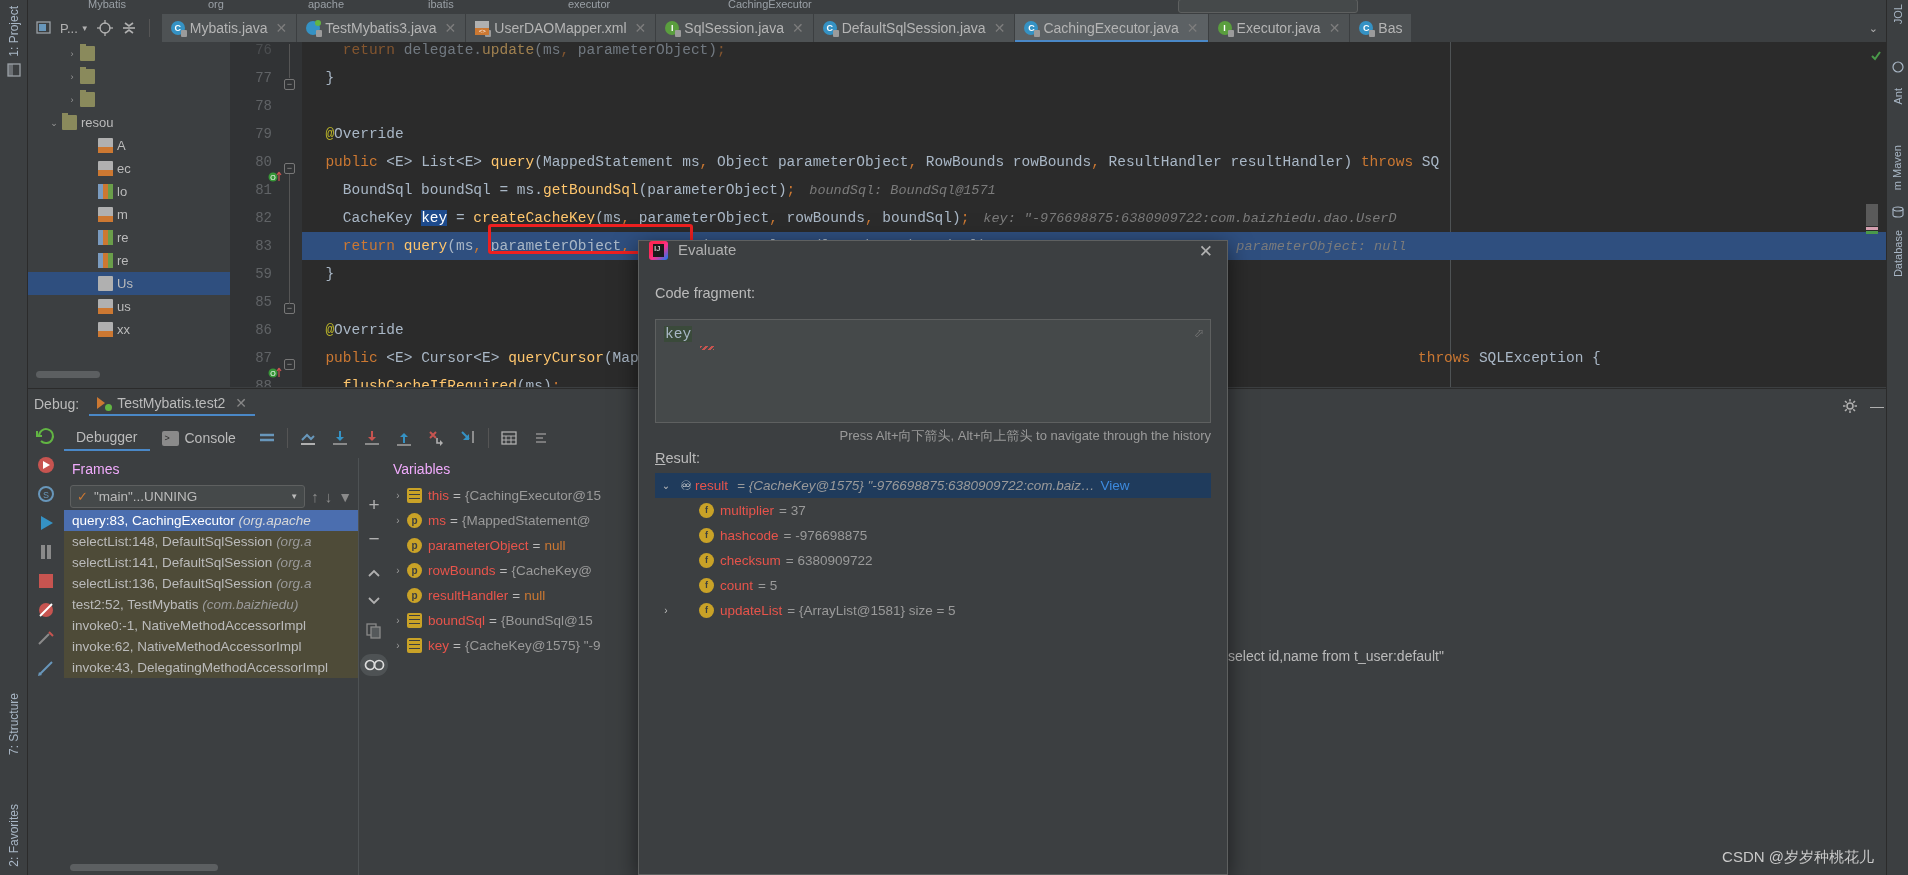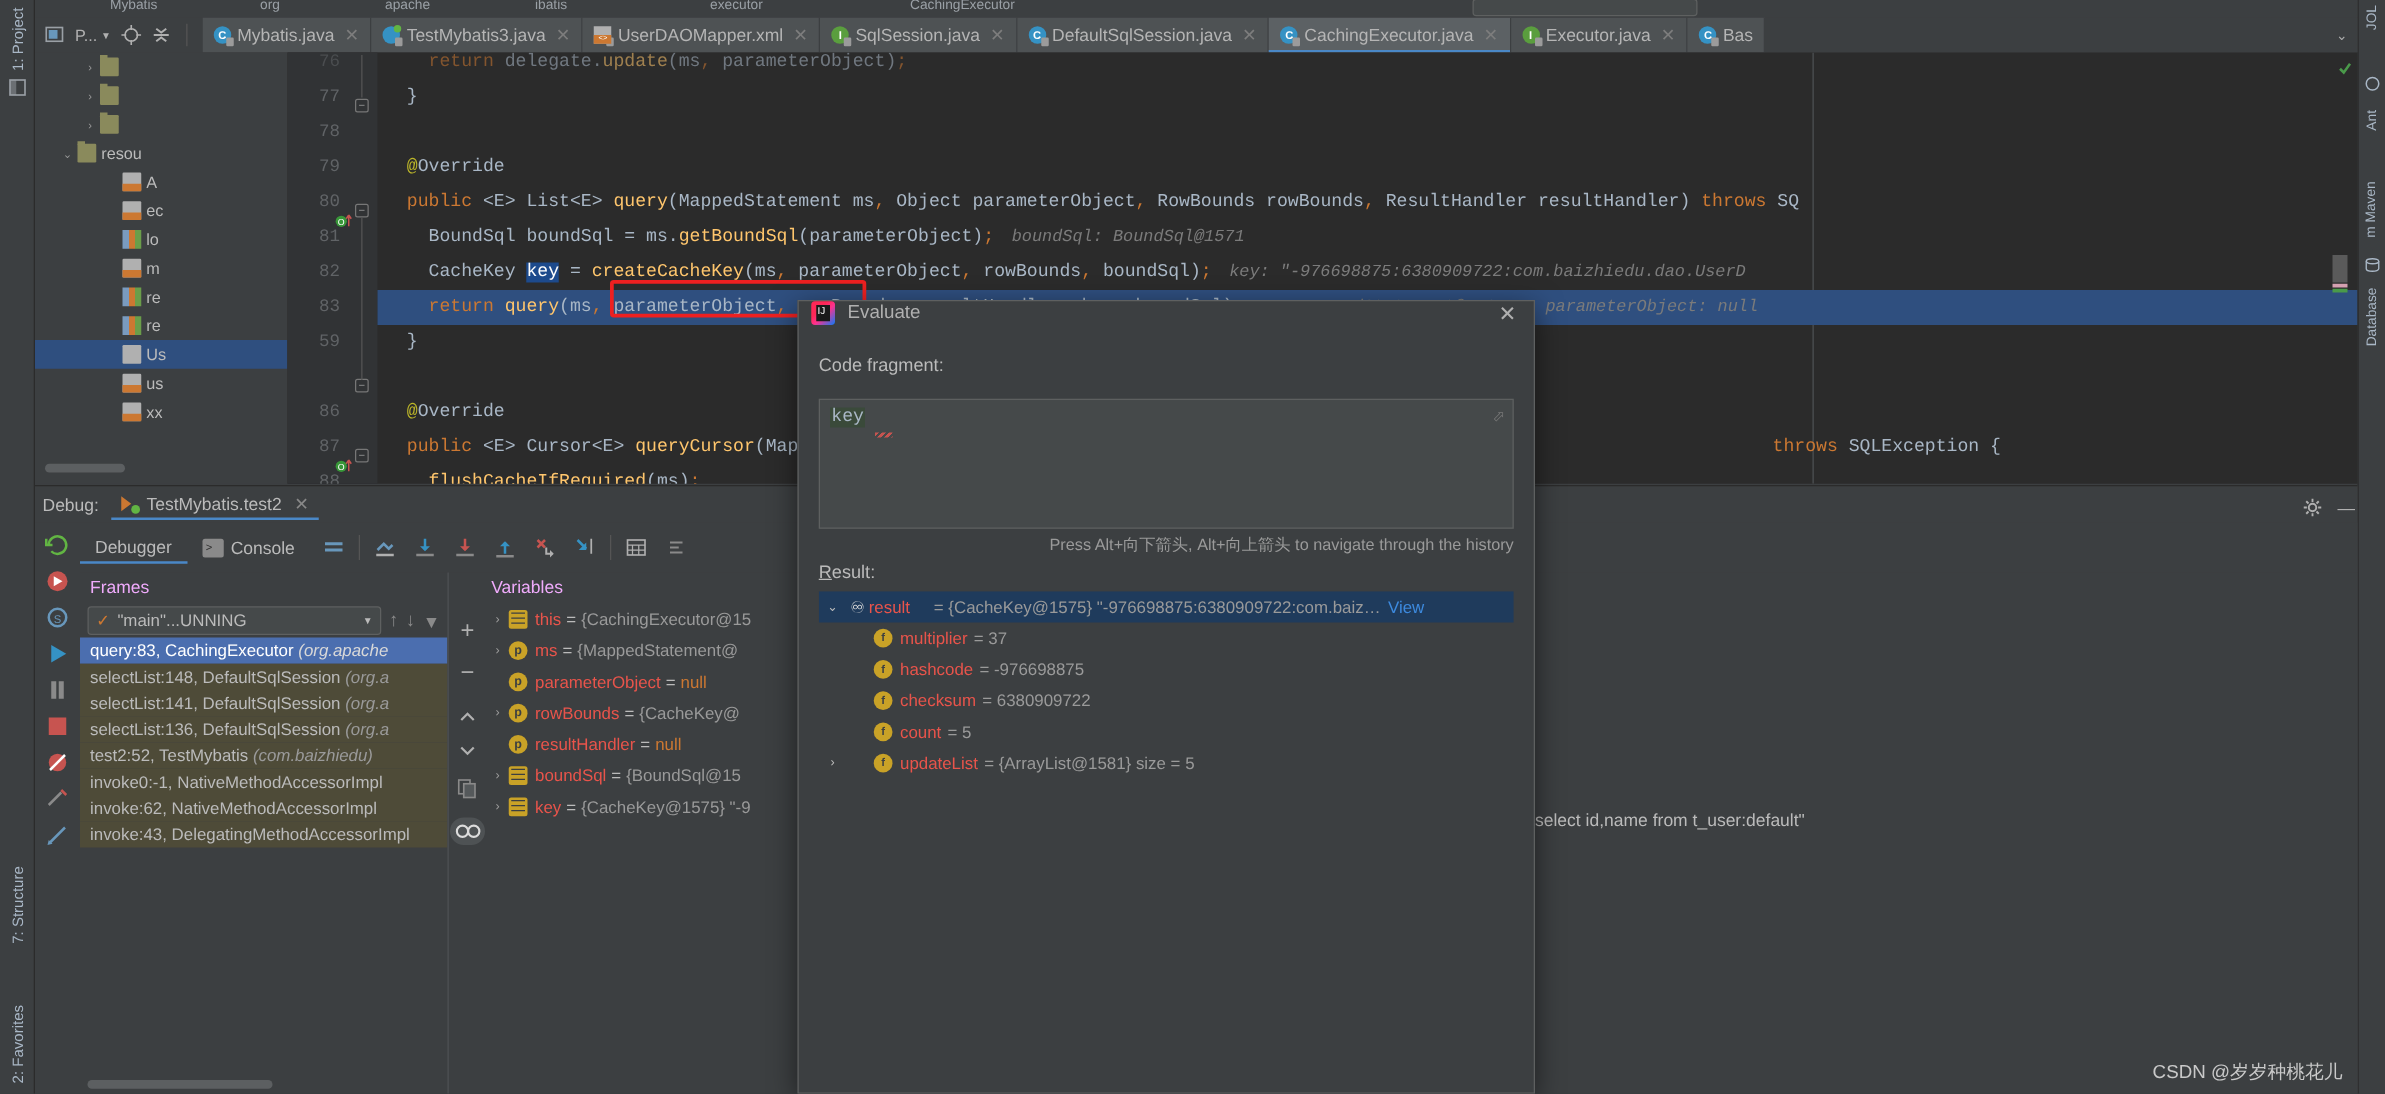--- a/index.html
+++ b/index.html
@@ -461,20 +461,21 @@
     <div class="codearea" id="code-container">
         <div class="line" style="top: -6px; opacity: 0.55;"><span class="lnum" style="left: -66px;">76</span><span class="code">    <span class="kw">return</span> delegate.<span class="mth">update</span>(ms<span class="punct">,</span> parameterObject)<span class="punct">;</span></span></div>
         <div class="line" style="top: 22px;"><span class="lnum" style="left: -66px;">77</span><span class="code">  }</span></div>
         <div class="line" style="top: 50px;"><span class="lnum" style="left: -66px;">78</span><span class="code">    </span></div>
         <div class="line" style="top: 78px;"><span class="lnum" style="left: -66px;">79</span><span class="code">  <span class="anno">@</span>Override</span></div>
         <div class="line" style="top: 106px;"><span class="lnum" style="left: -66px;">80</span><span class="code">  <span class="kw">public</span> &lt;E&gt; List&lt;E&gt; <span class="mth">query</span>(MappedStatement ms<span class="punct">,</span> Object parameterObject<span class="punct">,</span> RowBounds rowBounds<span class="punct">,</span> ResultHandler resultHandler) <span class="kw">throws</span> SQ</span></div>
         <div class="line" style="top: 134px;"><span class="lnum" style="left: -66px;">81</span><span class="code">    BoundSql boundSql = ms.<span class="mth">getBoundSql</span>(parameterObject)<span class="punct">;</span><span class="hint" style="margin-left: 14px;">boundSql: BoundSql@1571</span></span></div>
         <div class="line" style="top: 162px;"><span class="lnum" style="left: -66px;">82</span><span class="code">    CacheKey <span class="hl-key">key</span> = <span class="mth">createCacheKey</span>(ms<span class="punct">,</span> parameterObject<span class="punct">,</span> rowBounds<span class="punct">,</span> boundSql)<span class="punct">;</span><span class="hint" style="margin-left: 14px;">key: "-976698875:6380909722:com.baizhiedu.dao.UserD</span></span></div>
         <div class="line sel-line" style="top: 190px;"><span class="lnum" style="left: -66px;">83</span><span class="code">    <span class="kw">return</span> <span class="mth">query</span>(ms<span class="punct">,</span> parameterObject<span class="punct">,</span> rowBounds<span class="punct">,</span> resultHandler<span class="punct">,</span> key<span class="punct">,</span> boundSql)<span class="punct">;</span><span class="hint" style="margin-left: 14px;">ms: MappedStatement@1567    parameterObject: null</span></span></div>
         <div class="line" style="top: 218px;"><span class="lnum" style="left: -66px;">59</span><span class="code">  }</span></div>
+        <div class="line" style="top: 246px;"><span class="lnum" style="left: -66px;">85</span><span class="code">    </span></div>
         <div class="line" style="top: 274px;"><span class="lnum" style="left: -66px;">86</span><span class="code">  <span class="anno">@</span>Override</span></div>
         <div class="line" style="top: 302px;"><span class="lnum" style="left: -66px;">87</span><span class="code">  <span class="kw">public</span> &lt;E&gt; Cursor&lt;E&gt; <span class="mth">queryCursor</span>(Map<span style="color:#a9b7c6">            </span></span></div>
         <div class="line" style="top: 330px;"><span class="lnum" style="left: -66px;">88</span><span class="code">    <span class="mth">flushCacheIfRequired</span>(ms)<span class="punct">;</span></span></div>
         <div class="line" style="top: 302px; left: 1110px;"><span class="code"><span class="kw">throws</span> SQLException {</span></div>
       </div>
 
     <div class="foldglyph" style="left:54px;top:37px;">−</div>
     <div class="foldglyph" style="left:54px;top:121px;">−</div>
     <div class="foldglyph" style="left:54px;top:261px;">−</div>
     <div class="foldglyph" style="left:54px;top:317px;">−</div>
@@ -802,21 +803,21 @@
     </div>
     <div class="eval-hint">Press Alt+向下箭头, Alt+向上箭头 to navigate through the history</div>
     <div class="res-lbl">
       <u>R</u><span>esult:</span>
     </div>
     <div class="res-tree">
       <div class="res-row sel">
         <span class="res-arrow">⌄</span>
         <span class="ic-glasses" style="width:18px;">♾</span>
         <span class="vname">result</span>
-        <span class="vval" style="margin-left:19px;">= {CacheKey@1575} "-976698875:6380909722:com.baiz…</span>
+        <span class="vval" style="margin-left:9px;font-style:italic;">= {CacheKey@1575} "-976698875:6380909722:com.baiz…</span>
         <span class="res-view">View</span>
       </div>
       <div id="eval-fields">
           <div class="res-row">
             <span class="res-arrow"></span>
             <span style="width: 22px; flex: 0 0 22px;"></span>
             <span class="vicon ic-field">f</span>
             <span class="vname">multiplier</span>
             <span class="vval" style="margin-left: 5px;">= 37</span>
           </div>

